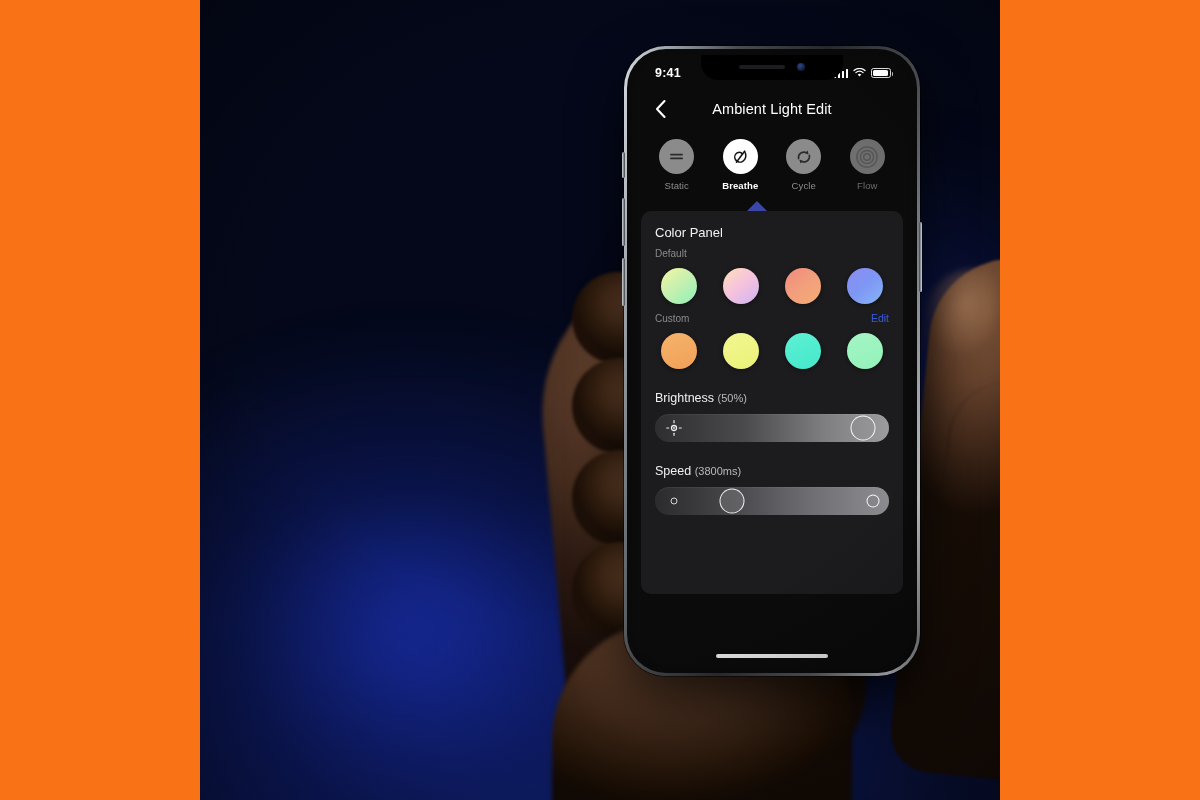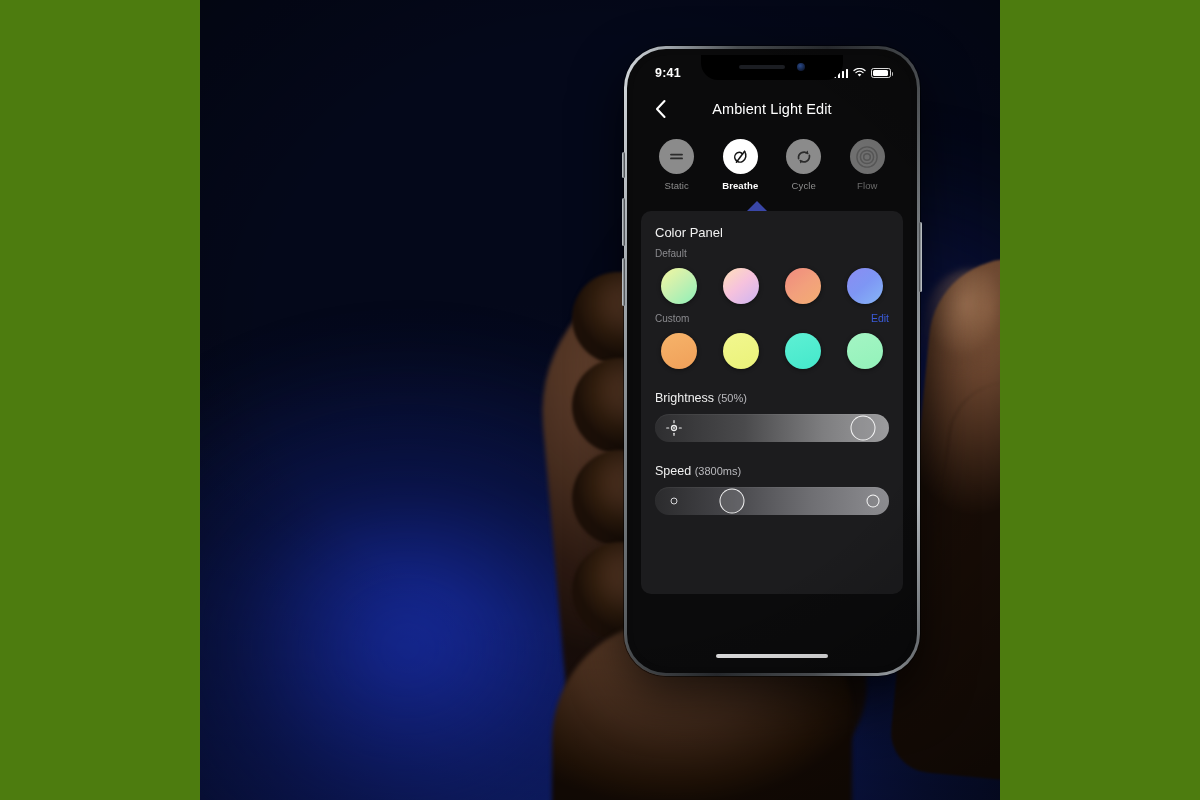--- a/index.html
+++ b/index.html
@@ -1,19 +1,19 @@
 <!DOCTYPE html>
 <html><head>
 <meta charset="utf-8">
 <style>
   * { margin:0; padding:0; box-sizing:border-box; }
   html,body { width:1200px; height:800px; overflow:hidden; background:#ffffff; }
   body { font-family:"Liberation Sans", sans-serif; }
 
-  #stage { position:relative; width:1200px; height:800px; background:#4d7c0f; }
+  #stage { position:relative; width:1200px; height:800px; background:#f97316; }
 
   
   #scene {
     position:absolute; left:200px; top:0; width:800px; height:800px;
     overflow:hidden; background:#050611;
   }
   #bg-base {
     position:absolute; inset:0;
     background:
       radial-gradient(120% 70% at 38% 108%, #17309e 0%, #102073 24%, #0a1444 46%, #060c27 66%, #04081a 100%),

